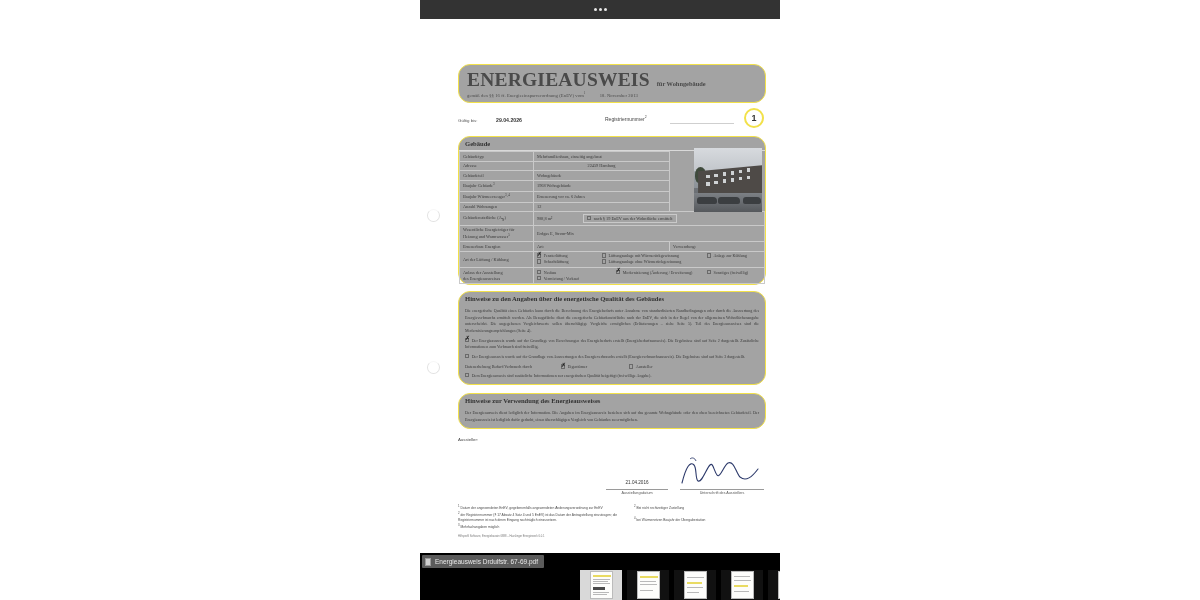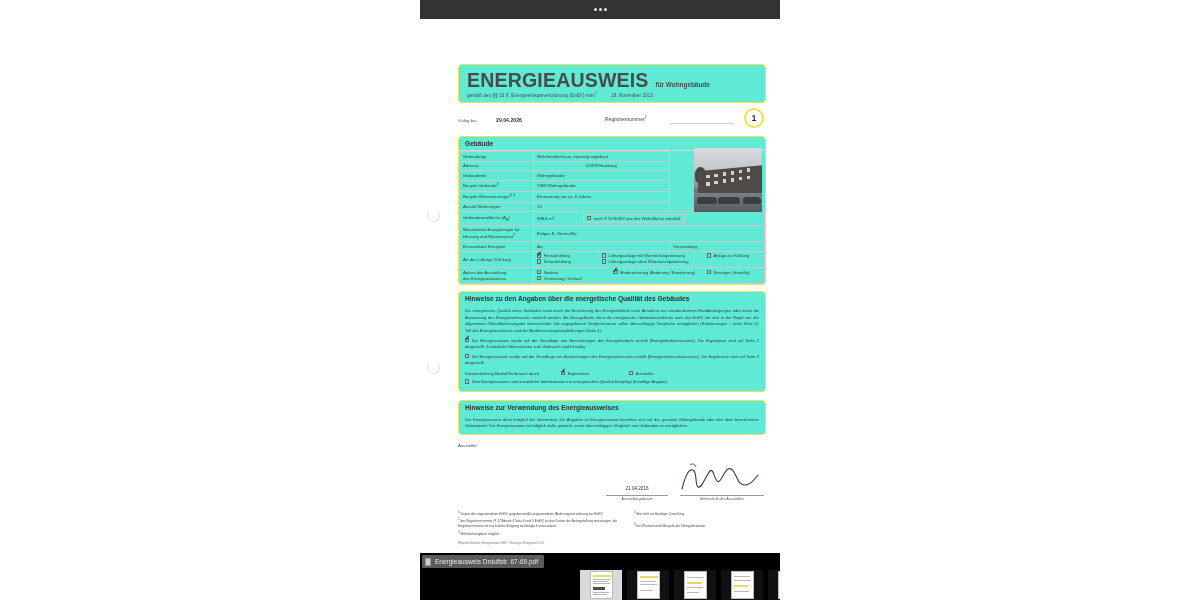--- a/index.html
+++ b/index.html
@@ -46,23 +46,24 @@
   .spin-b { left: 7px; top: 342px; }
 
   
   .doc {
     position: absolute; left: 38px; top: 45px; width: 308px;
     color: #2b2b2b;
   }
 
   .ybox {
     border: 1.6px solid #f2e14a;
-    border-radius: 4px;
-    background: #5eead4;
+    border-radius: 12px;
+    background: #a3a3a3;
     margin-bottom: 6px;
+    font-family: Liberation Serif, serif;
   }
 
   
   .titleblock { padding: 5px 8px 4px 8px; margin-bottom: 0; }
   .title-row { display: flex; align-items: baseline; gap: 7px; }
   .title-main {
     font-size: 19.5px; font-weight: 700; letter-spacing: 0.2px;
     color: #4a4a4a; line-height: 1.05;
   }
   .title-sub { font-size: 6.4px; font-weight: 700; color: #4a4a4a; }

